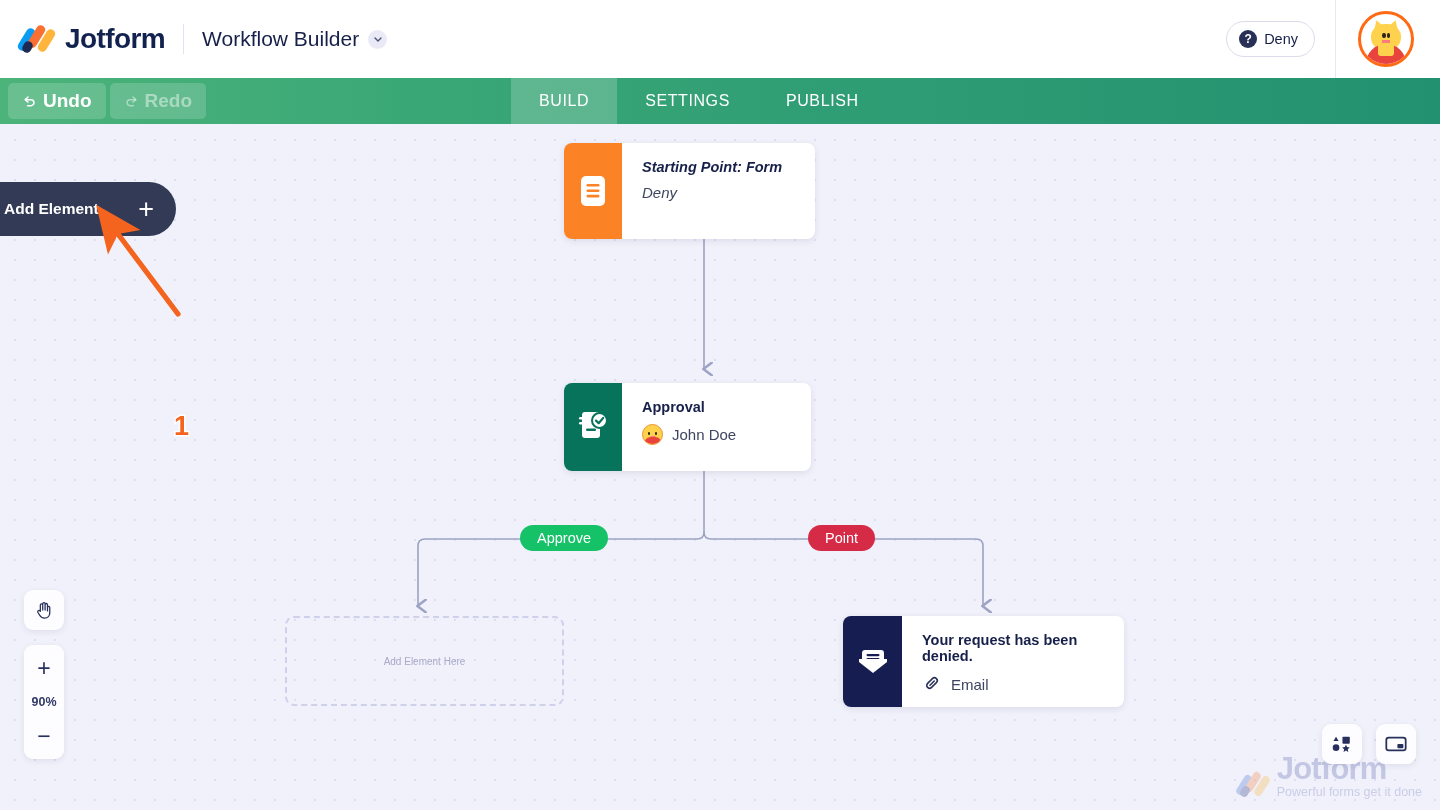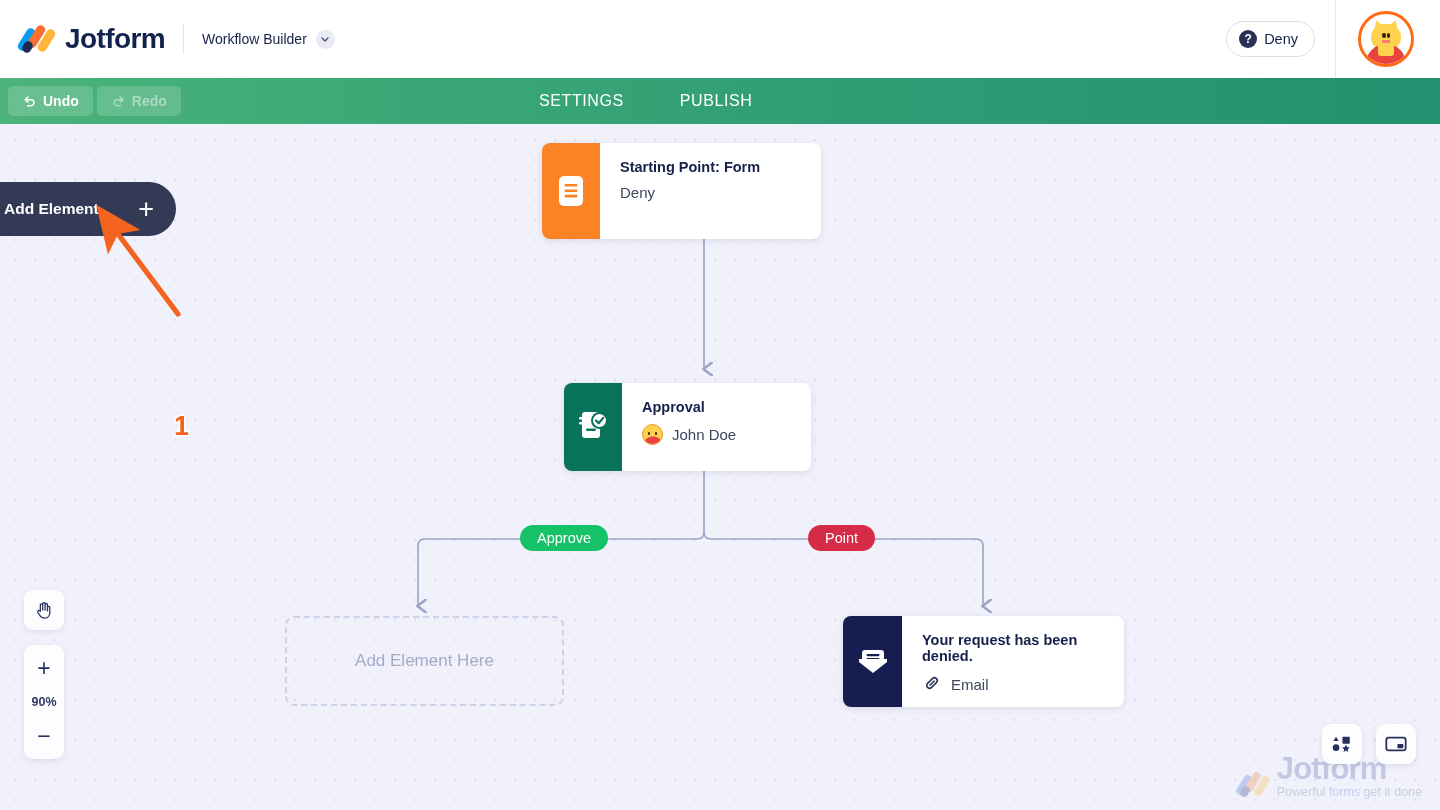--- a/index.html
+++ b/index.html
@@ -31,21 +31,21 @@
   .logo-mark i.s4 { left: 1px;  top: 17px; background: #1f2a52; height: 12px; }
   .logo-word {
     font-size: 28px; font-weight: 700; color: #12224e;
     letter-spacing: -0.6px;
   }
   .hdr-div {
     width: 1px; height: 30px; background: #e3e3ee;
     margin: 0 18px;
   }
   .wf-name {
-    font-size: 14px; color: #16204a; font-weight: 400;
+    font-size: 21px; color: #16204a; font-weight: 400;
     display: flex; align-items: center; gap: 9px;
   }
   .chev-btn {
     width: 19px; height: 19px; border-radius: 50%;
     background: #e9eaf5; display: flex; align-items: center; justify-content: center;
   }
   .page-title {
     position: absolute; left: 0; right: 0; top: 24px;
     text-align: center; font-size: 21px; color: #16204a;
     font-weight: 400; pointer-events: none;
@@ -94,21 +94,21 @@
     position: absolute; top: 78px; left: 0;
     width: 1440px; height: 46px;
     background: linear-gradient(90deg, #4cb37a 0%, #3aa876 28%, #2f9d74 60%, #22916f 100%);
     display: flex; align-items: center;
   }
   .hist-group { display: flex; gap: 4px; padding-left: 8px; }
   .hist-btn {
     display: flex; align-items: center; gap: 6px;
     padding: 7px 14px; border-radius: 5px;
     background: rgba(255,255,255,0.17);
-    font-size: 14px; font-weight: 700; color: #ffffff; cursor: pointer;
+    font-size: 19px; font-weight: 700; color: #ffffff; cursor: pointer;
   }
   .hist-btn.disabled { color: rgba(255,255,255,0.45); cursor: default; }
   .tabs { position: absolute; left: 511px; top: 0; display: flex; height: 46px; }
   .tab {
     display: flex; align-items: center; justify-content: center;
     height: 46px; padding: 0 28px;
     font-size: 16px; letter-spacing: 0.6px; font-weight: 400;
     color: #ffffff; cursor: pointer;
   }
   .tab.active { background: rgba(255,255,255,0.20); }
@@ -142,21 +142,21 @@
     overflow: hidden; cursor: pointer; z-index: 4;
   }
   .node-ico {
     width: 58px; flex: 0 0 58px;
     display: flex; align-items: center; justify-content: center;
   }
   .node-body { flex: 1; padding: 16px 18px 14px 20px; display: flex; flex-direction: column; gap: 9px; }
   .node-title { font-size: 14.5px; font-weight: 700; color: #16204a; }
   .node-sub { font-size: 15px; color: #3e4560; display: flex; align-items: center; gap: 9px; }
 
-  #node-start { left: 542px; top: 19px; width: 279px; height: 96px; }
+  #node-start { left: 564px; top: 19px; width: 251px; height: 96px; font-style: italic; }
   #node-start .node-ico { background: #fb8326; }
   #node-approval { left: 564px; top: 259px; width: 247px; height: 88px; }
   #node-approval .node-ico { background: #07735a; }
   #node-email { left: 843px; top: 492px; width: 281px; height: 91px; }
   #node-email .node-ico { background: #161e51; width: 59px; flex: 0 0 59px; }
 
   .mini-avatar {
     width: 21px; height: 21px; border-radius: 50%;
     background: #ffd24d; position: relative; overflow: hidden;
     border: 1.5px solid #f0902b; flex: 0 0 21px;
@@ -167,21 +167,21 @@
     width: 5px; height: 3.5px; background: #ff7a7a; border-radius: 0 0 5px 5px; }
   .mini-avatar .m-b { position: absolute; bottom: 0; left: 50%; transform: translateX(-50%);
     width: 18px; height: 7px; background: #e8433c; border-radius: 9px 9px 0 0; }
 
   
   .placeholder {
     position: absolute; left: 285px; top: 492px;
     width: 279px; height: 90px;
     border: 2px dashed #cfd0ea; border-radius: 9px;
     display: flex; align-items: center; justify-content: center;
-    color: #a6a9c8; font-size: 17px; cursor: pointer; z-index: 3;
+    color: #a6a9c8; font-size: 10px; cursor: pointer; z-index: 3;
   }
 
   
   .branch-pill {
     position: absolute; border-radius: 14px;
     padding: 5px 17px; font-size: 14.5px; color: #fff; font-weight: 400;
     z-index: 5; cursor: pointer;
   }
   #pill-approve { left: 520px; top: 401px; background: #16c268; }
   #pill-deny    { left: 808px; top: 401px; background: #d62b46; }
@@ -296,20 +296,23 @@
       </div>
       <div class="hist-btn disabled">
         <svg width="15" height="15" viewBox="0 0 16 16">
           <path d="M12 6 H6.5a3.2 3.2 0 0 0 0 6.4H10" stroke="rgba(255,255,255,0.45)" stroke-width="1.6" fill="none" stroke-linecap="round"></path>
           <path d="M9.6 3.2 L12.6 6 L9.6 8.6" stroke="rgba(255,255,255,0.45)" stroke-width="1.6" fill="none" stroke-linecap="round" stroke-linejoin="round"></path>
         </svg>
         <span>Redo</span>
       </div>
     </div>
     <div class="tabs">
+      <div class="tab active">
+          <span>BUILD</span>
+        </div>
       <div class="tab">
           <span>SETTINGS</span>
         </div>
       <div class="tab">
           <span>PUBLISH</span>
         </div>
     </div>
   </div>
 
   <div class="canvas">

